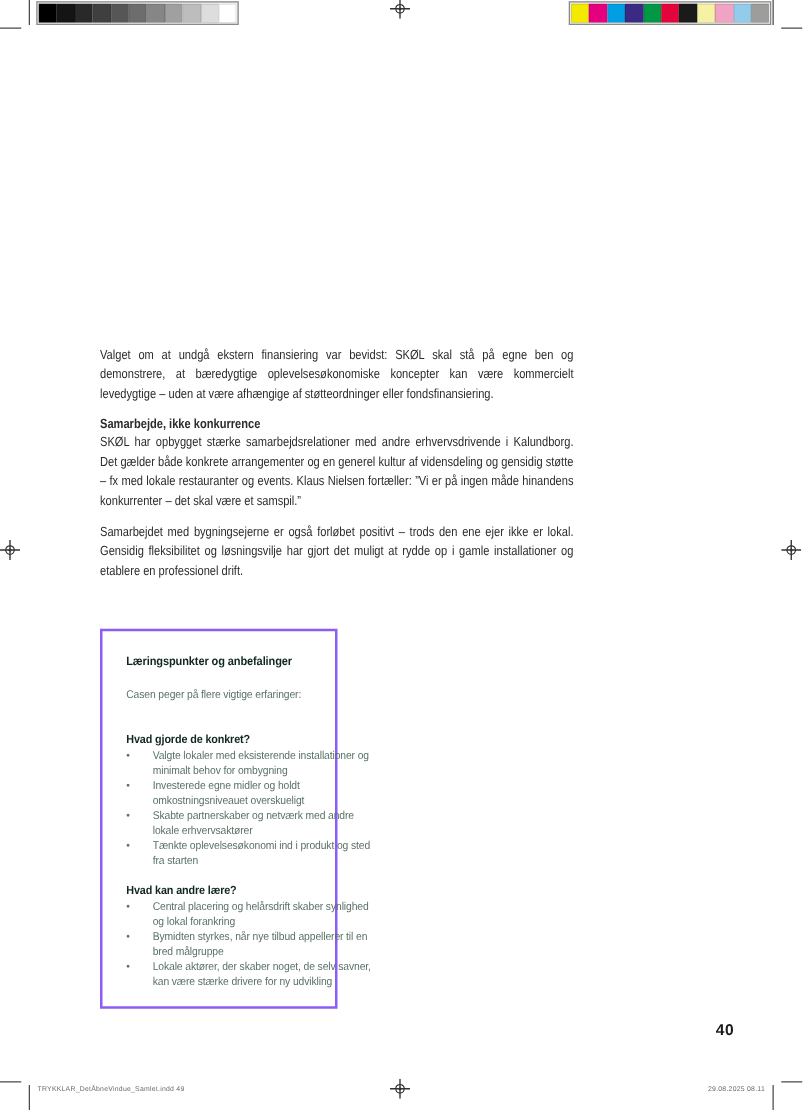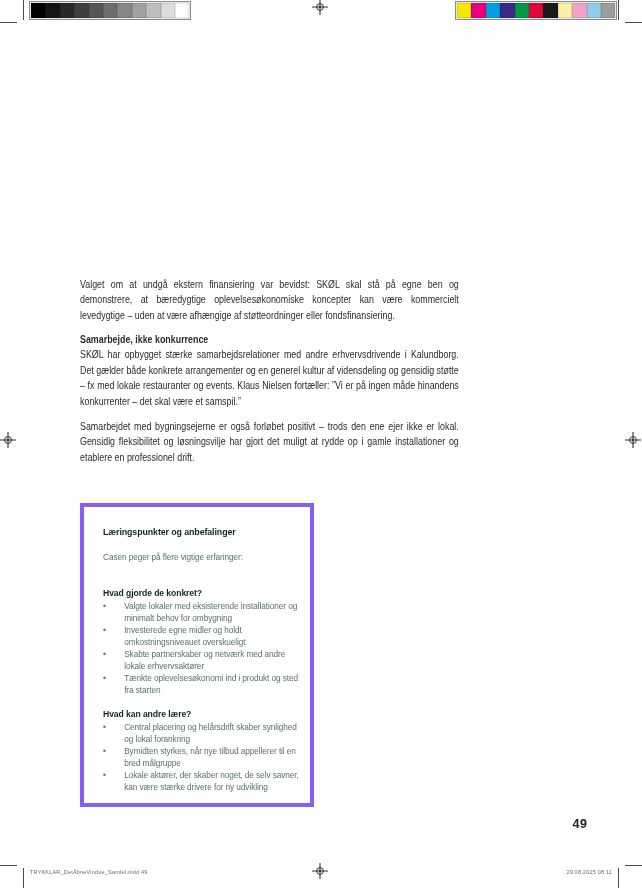--- a/index.html
+++ b/index.html
@@ -19,22 +19,22 @@
   .copy{
     position:absolute;left:80px;width:452px;
     transform:scaleX(0.838);transform-origin:0 0;
     font-size:10.6px;line-height:15.4px;color:#2b2b2b;
     text-align:justify;letter-spacing:0;hyphens:auto;
   }
   .copy p{margin:0;}
   .copy .sec-head{font-weight:bold;margin:0;}
   
   .infobox{
-    position:absolute;left:80px;top:503px;width:234px;height:304px;
-    border:4px solid #8b5cf6;box-sizing:border-box;background:#ffffff;
+    position:absolute;left:80px;top:503px;width:190px;height:304px;
+    border:2px solid #8b5cf6;box-sizing:border-box;background:#ffffff;
     padding:19px 13px 0 19px;
   }
   .infobox .ib-inner{
     width:218px;transform:scaleX(0.92);transform-origin:0 0;
     font-size:9px;line-height:12px;color:#5a7265;letter-spacing:-0.1px;
   }
   .ib-title{font-weight:bold;color:#10271e;font-size:9.6px;margin:0 0 13px 0;}
   .ib-intro{margin:0 0 24px 0;}
   .ib-sec-head{font-weight:bold;color:#10271e;font-size:9.4px;margin:0 0 1px 0;}
   .ib-sec{margin:0 0 12px 0;}
@@ -159,15 +159,15 @@
         <span class="btxt">Bymidten styrkes, når nye tilbud appellerer til en bred målgruppe</span>
       </div>
       <div class="ib-bullet">
         <span class="dot">•</span>
         <span class="btxt">Lokale aktører, der skaber noget, de selv savner, kan være stærke drivere for ny udvikling</span>
       </div>
     </div>
   </div>
 </div>
 
-<div class="folio">49</div>
+<div class="folio">40</div>
 <div class="slug left">TRYKKLAR_DetÅbneVindue_Samlet.indd   49</div>
 <div class="slug right">29.08.2025   08.11</div>
 
 </body></html>

